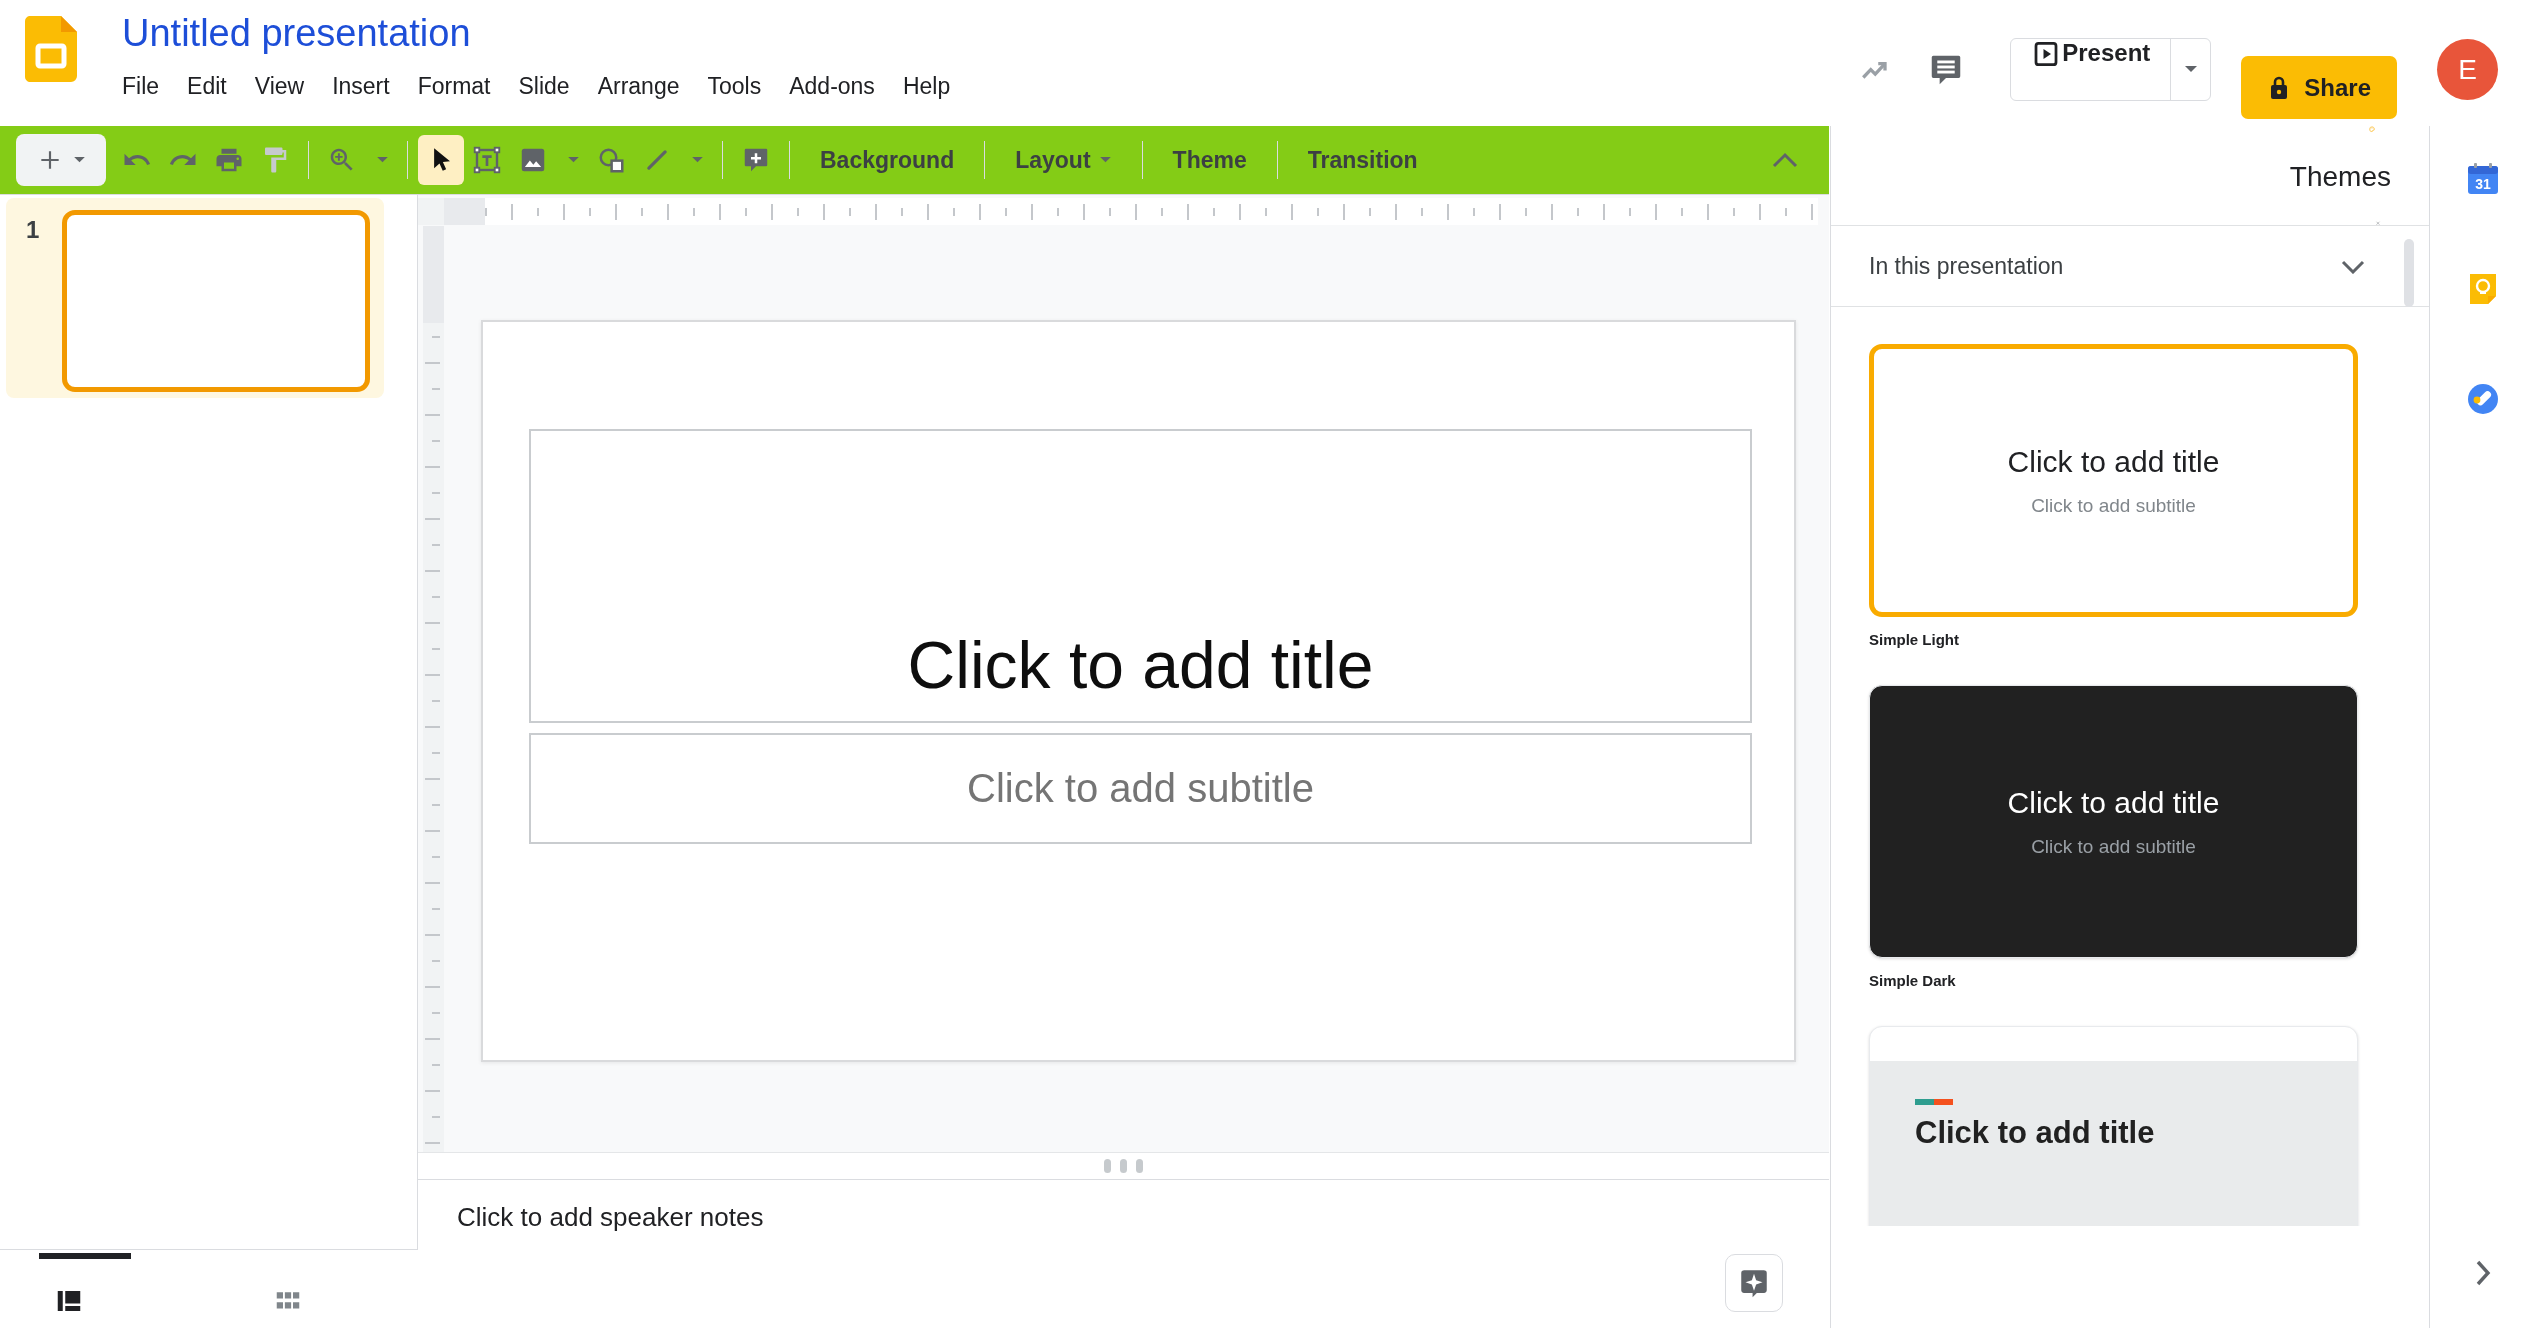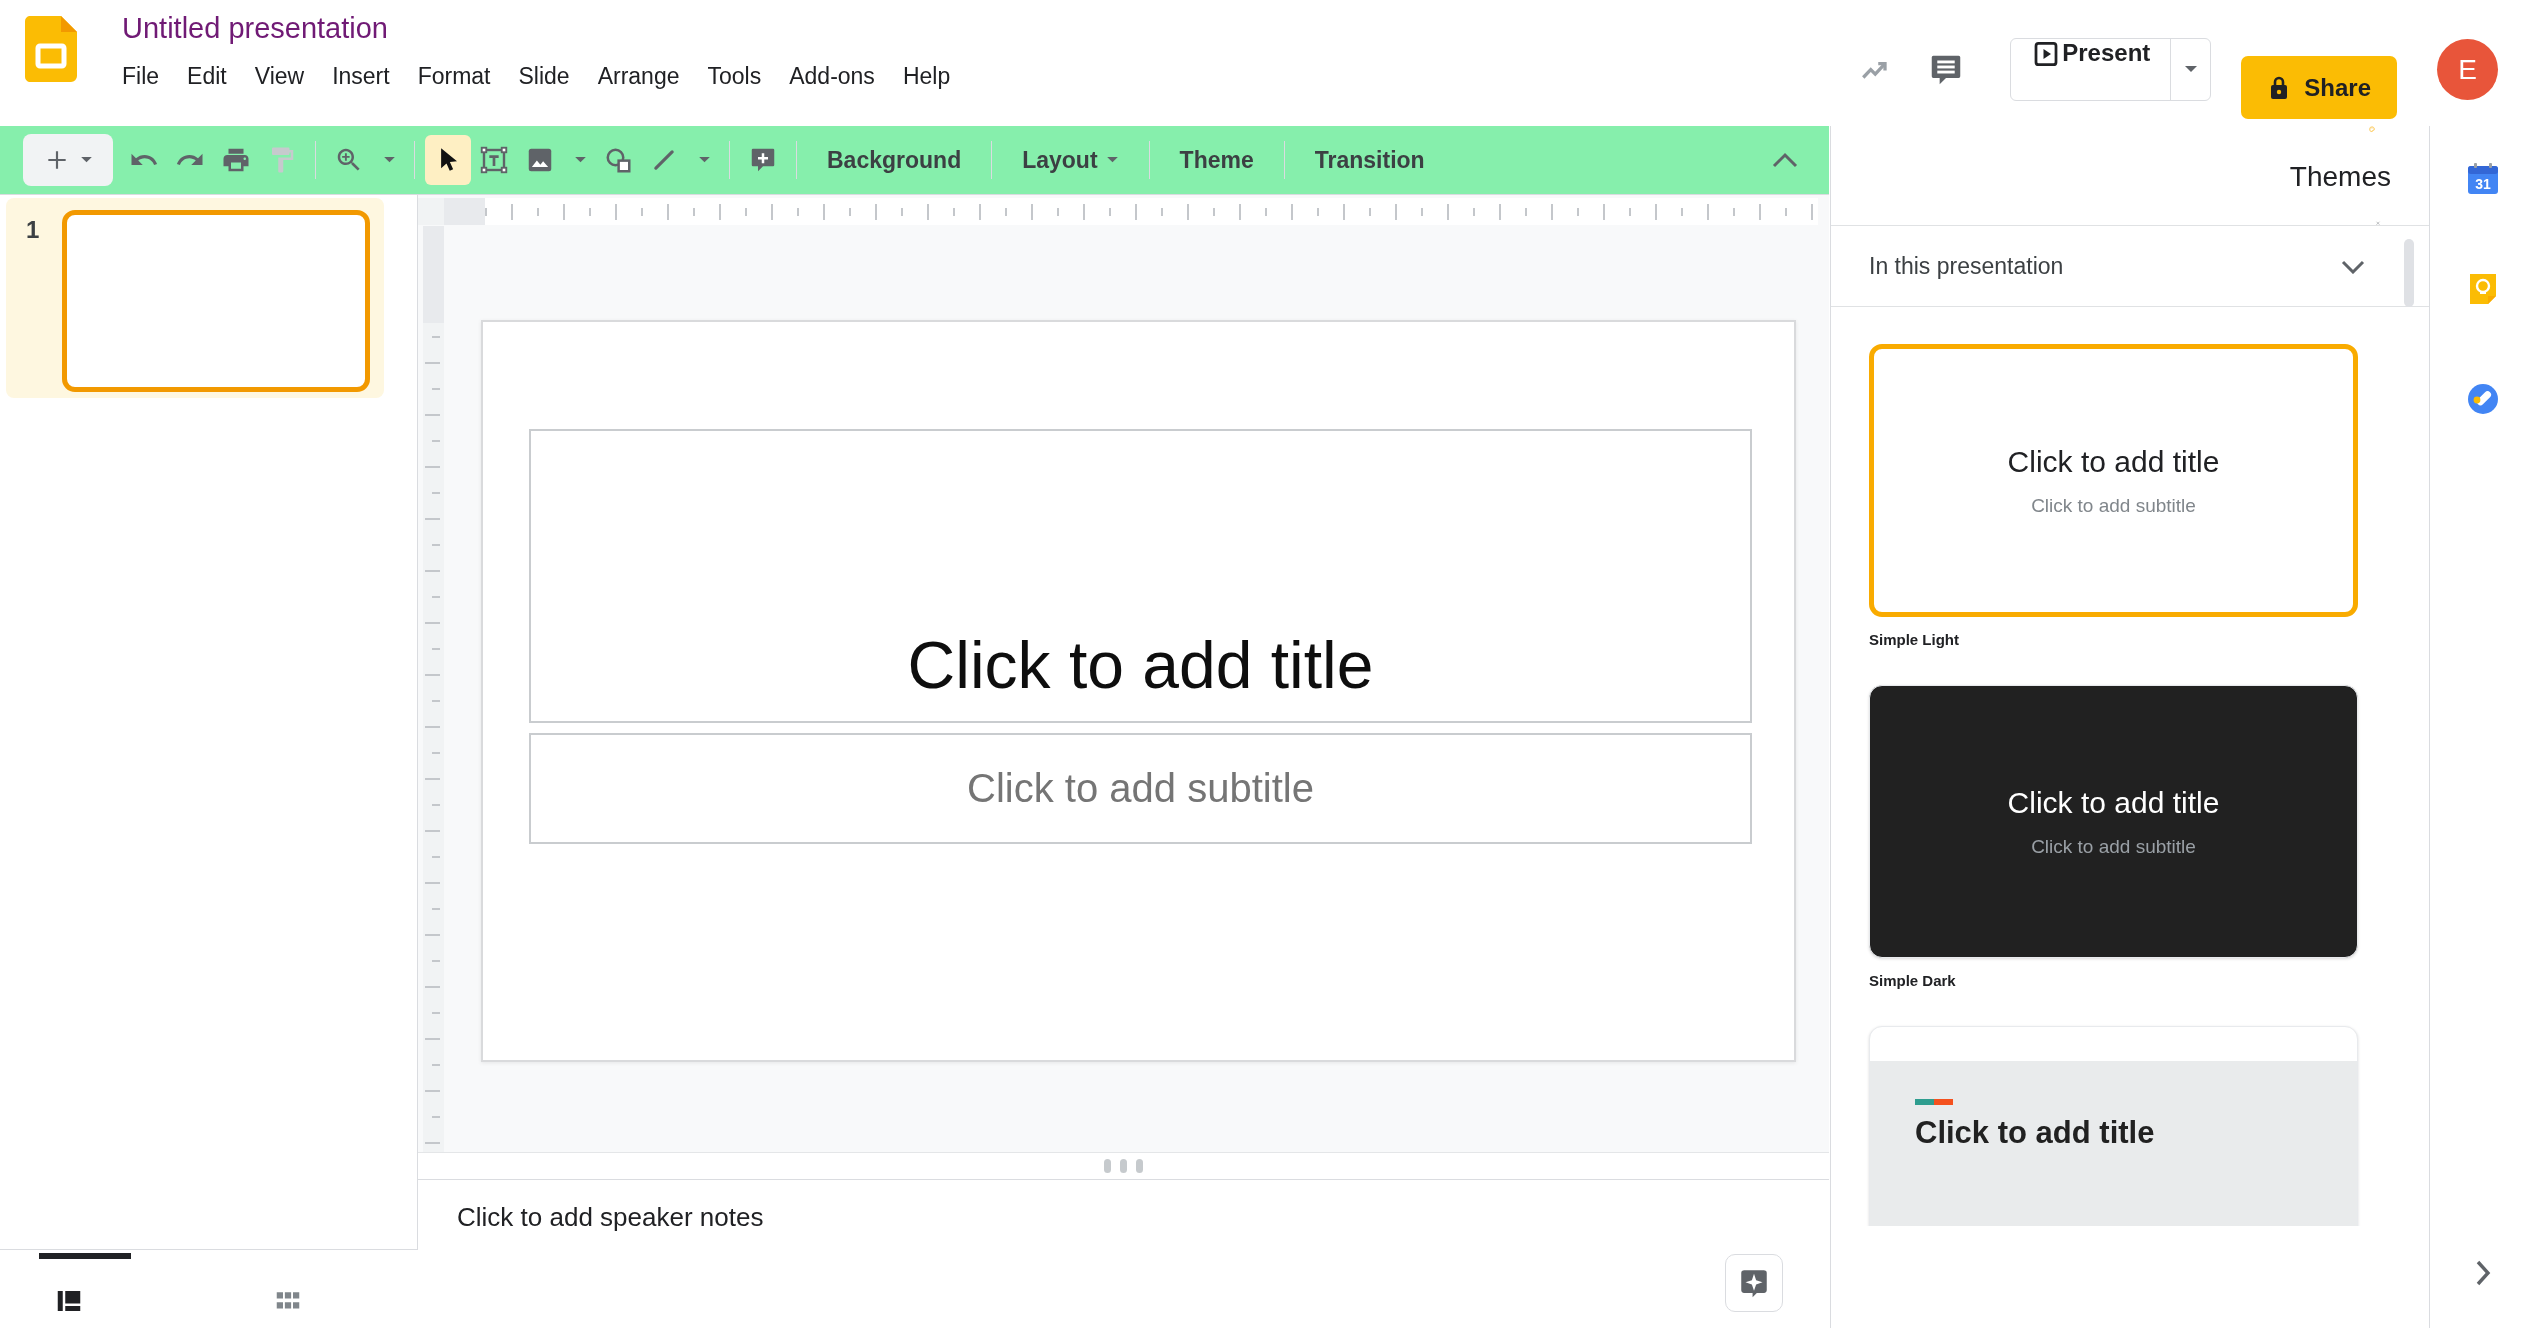--- a/index.html
+++ b/index.html
@@ -3,40 +3,40 @@
 <meta charset="utf-8">
 <style>
   * { margin:0; padding:0; box-sizing:border-box; }
   html,body { width:2534px; height:1328px; overflow:hidden; background:#fff;
     font-family:"Liberation Sans","DejaVu Sans",sans-serif; color:var(--text-primary,#202124); }
 
   
   .header { position:absolute; left:0; top:0; width:2534px; height:126px; background:#fff; }
   .logo { position:absolute; left:25px; top:16px; }
   .title-block { position:absolute; left:122px; top:12px; }
-  .doc-title { font-size:29px; color:#701a75; }
+  .doc-title { font-size:38px; color:#1d4ed8; }
   .menubar { display:flex; margin-top:14px; margin-left:-14px; }
   .menu-item { font-size:23px; color:var(--text-primary,#202124); padding:4px 14px; cursor:default; }
   .header-right { position:absolute; right:36px; top:20px; display:flex; align-items:center; }
   .hdr-icon-btn { width:44px; height:44px; display:flex; align-items:center; justify-content:center; }
   .present-btn { display:flex; align-items:center; height:63px; border:1px solid var(--panel-border,#dadce0);
     border-radius:6px; background:#fff; margin-left:42px; overflow:hidden; }
   .present-main { display:flex; align-items:flex-start; gap:1px; padding:0 20px; height:100%; }
   .present-label { font-size:24px; font-weight:600; color:var(--text-primary,#202124); }
   .present-caret { width:40px; height:100%; border-left:1px solid var(--panel-border,#dadce0);
     display:flex; align-items:center; justify-content:center; }
   .share-btn { display:flex; align-items:center; gap:13px; height:63px; padding:0 26px; margin-left:30px;
     background:var(--accent-yellow,#fbbc04); border-radius:7px;margin-top:36px; }
   .share-label { font-size:24px; font-weight:600; color:var(--text-primary,#202124); }
   .avatar { width:61px; height:61px; border-radius:50%; background:var(--avatar,#e8553a); color:#fff;
     font-size:28px; display:flex; align-items:center; justify-content:center; margin-left:40px; }
 
   
-  .toolbar { position:absolute; left:0; top:126px; width:1829px; height:69px; background:#86efac;
-    border-bottom:1px solid var(--panel-border,#dadce0); display:flex; align-items:center; padding-left:23px; }
+  .toolbar { position:absolute; left:0; top:126px; width:1829px; height:69px; background:#84cc16;
+    border-bottom:1px solid var(--panel-border,#dadce0); display:flex; align-items:center; padding-left:16px; }
   .tb-btn { width:46px; height:50px; display:flex; align-items:center; justify-content:center; border-radius:6px; }
   .newslide-btn { width:90px; height:52px; background:#f1f3f4; border-radius:8px;
     display:flex; align-items:center; justify-content:center; gap:10px; }
   .tb-sep { width:1px; height:38px; background:var(--panel-border,#dadce0); margin:0 10px; }
   .tb-active { background:var(--active-tool-bg,#feefc3); }
   .tb-caret { margin-left:2px; }
   .tb-text-btn { font-size:23px; font-weight:600; color:#3c4043; padding:0 20px; display:flex; align-items:center; gap:8px; }
   .tb-collapse { position:absolute; right:24px; top:14px; width:40px; height:40px;
     display:flex; align-items:center; justify-content:center; }
 

